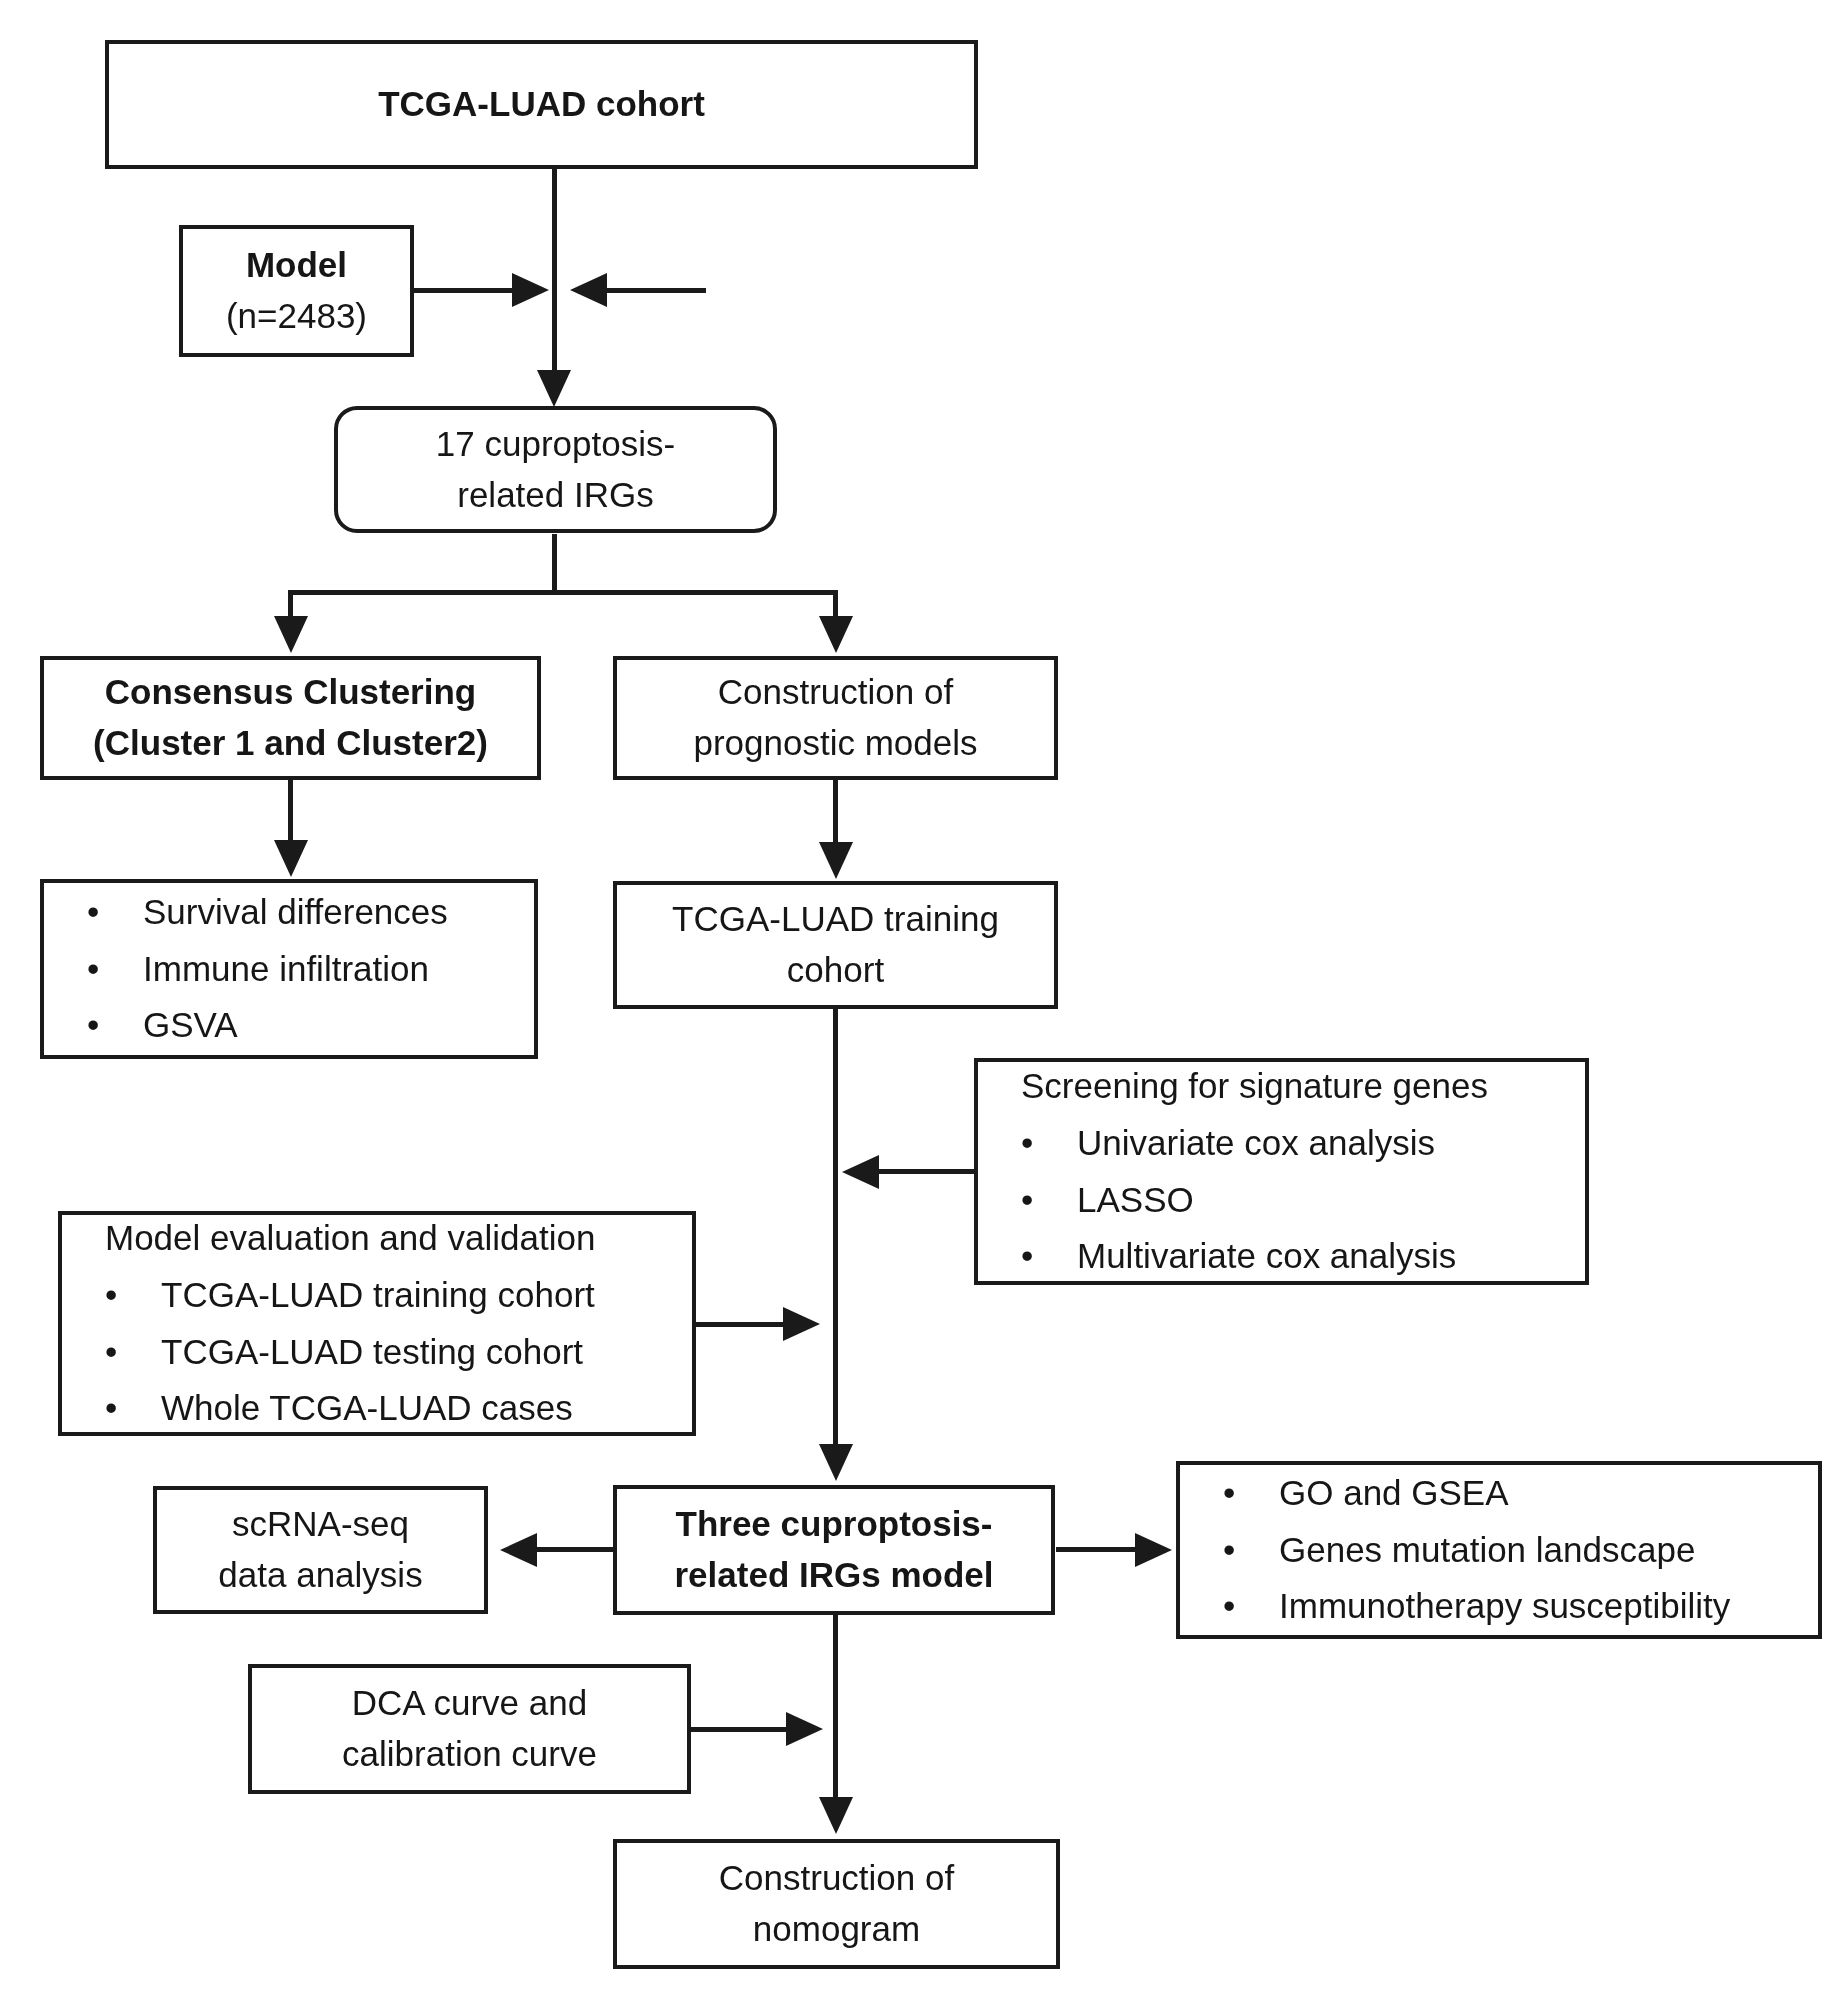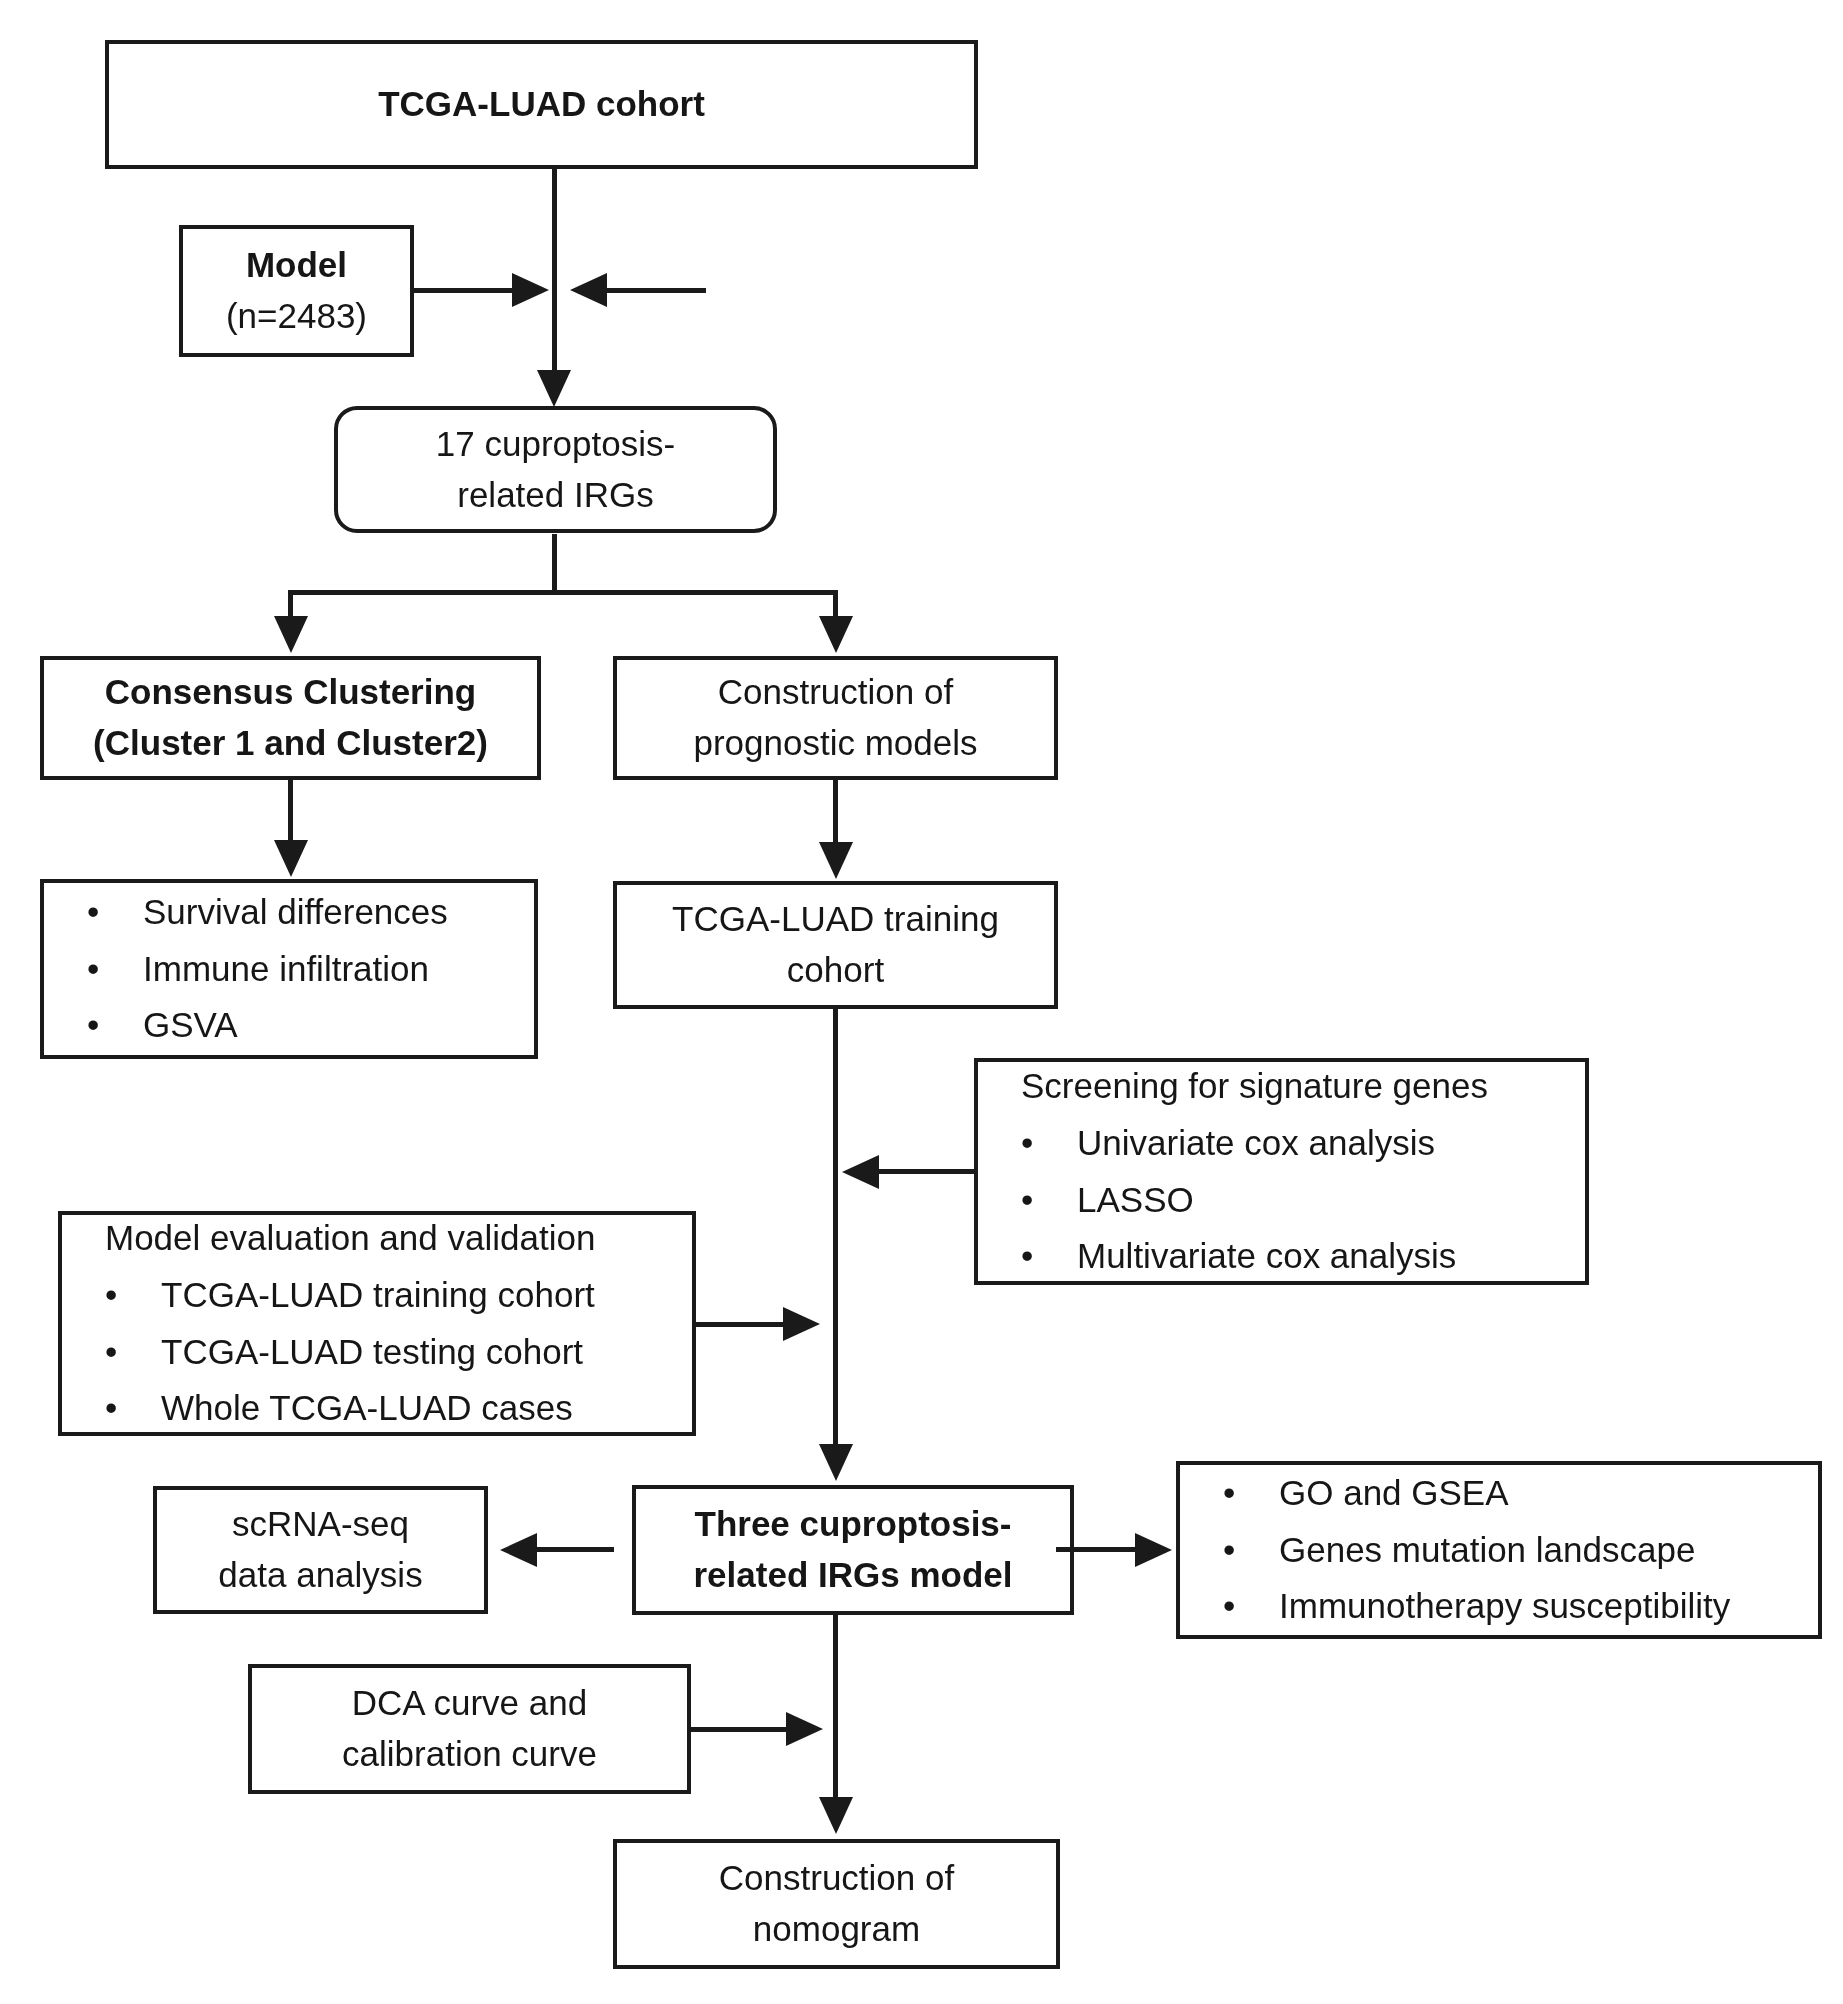--- a/index.html
+++ b/index.html
@@ -116,21 +116,21 @@
       <li>TCGA-LUAD testing cohort</li>
       <li>Whole TCGA-LUAD cases</li>
     </ul>
   </div>
 
   <div class="node" style="left:153px; top:1486px; width:335px; height:128px;">
     <span class="node-text">scRNA-seq
 data analysis</span>
   </div>
 
-  <div class="node bold" style="left:613px; top:1485px; width:442px; height:130px;margin-left:19px;">
+  <div class="node bold" style="left:613px; top:1485px; width:442px; height:130px;">
     <span class="node-text">Three cuproptosis-
 related IRGs model</span>
   </div>
 
   <div class="node left-align" style="left:1176px; top:1461px; width:646px; height:178px;">
     <ul class="bullets">
       <li>GO and GSEA</li>
       <li>Genes mutation landscape</li>
       <li>Immunotherapy susceptibility</li>
     </ul>

